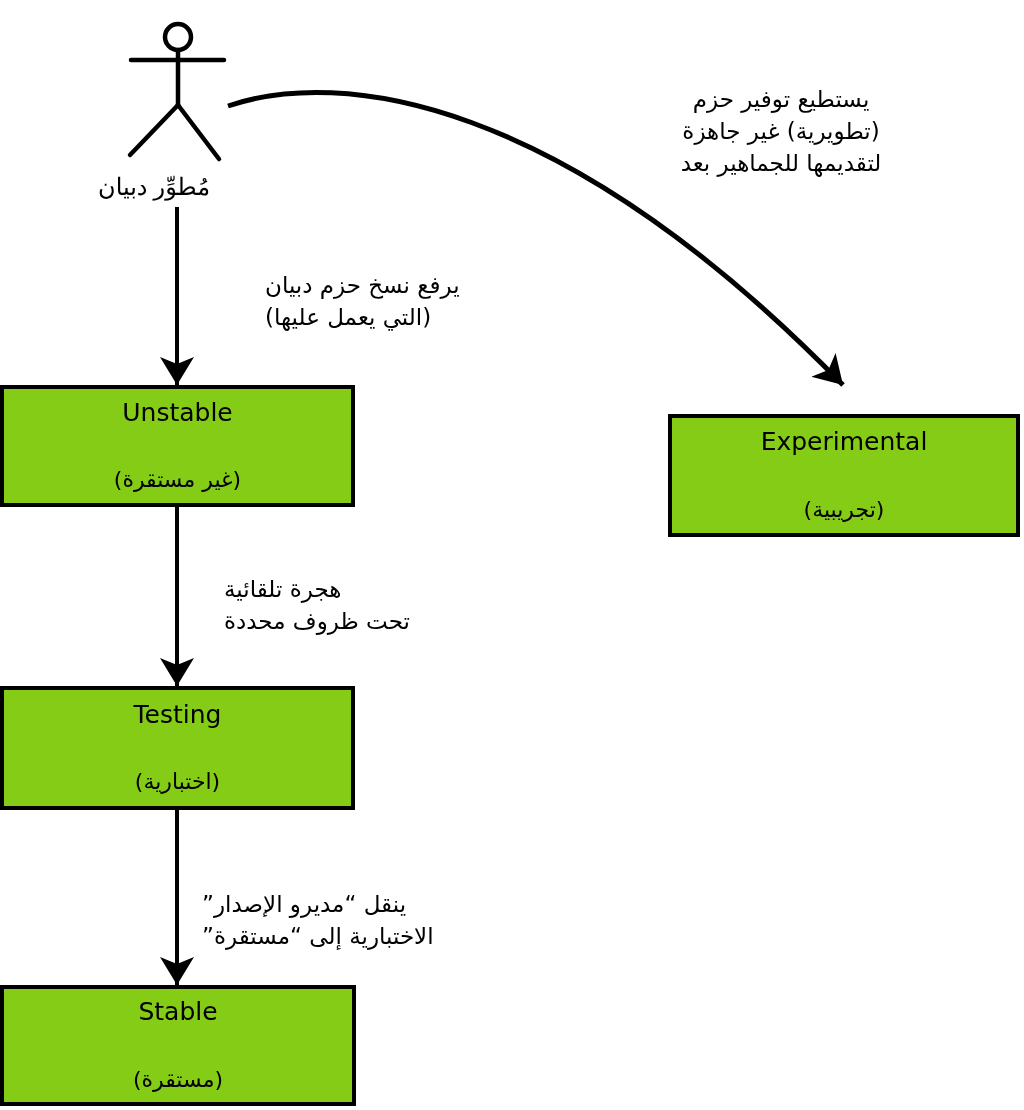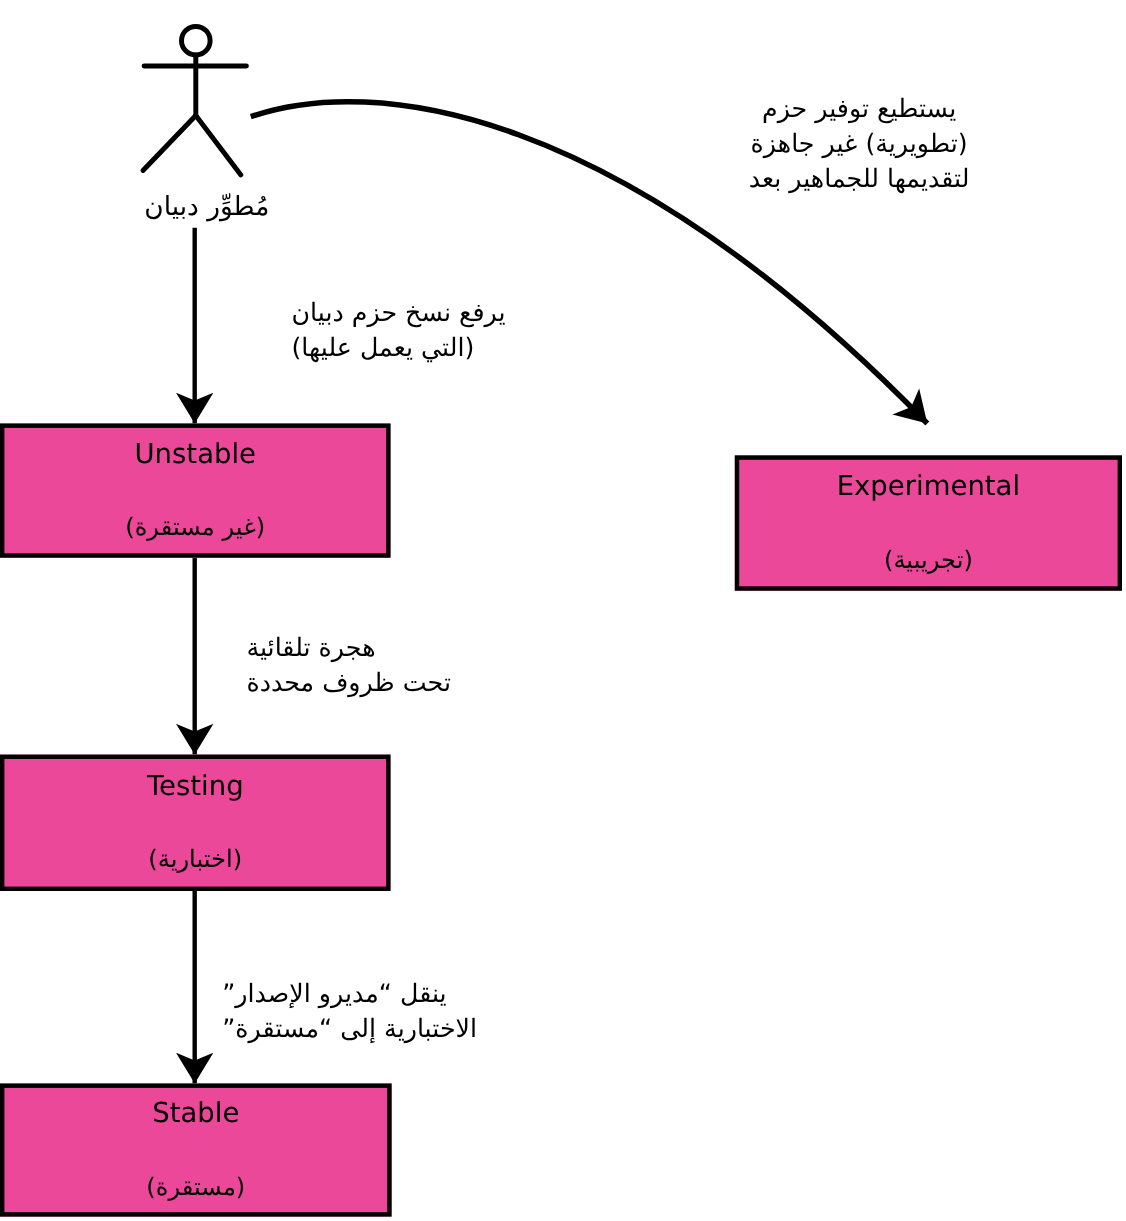--- a/index.html
+++ b/index.html
@@ -19,21 +19,21 @@
   #edge-layer {
     position: absolute;
     left: 0;
     top: 0;
     width: 1024px;
     height: 1110px;
   }
   .node {
     position: absolute;
     box-sizing: border-box;
-    background: #ec4899;
+    background: #84cc16;
     border: 4px solid #000000;
     display: flex;
     flex-direction: column;
     align-items: center;
     justify-content: center;
     gap: 36px;
   }
   .node-title {
     font-size: 25px;
     line-height: 1.3;
@@ -53,28 +53,29 @@
   .edge-label {
     position: absolute;
     font-size: 23px;
     line-height: 32px;
     direction: rtl;
     text-align: left;
     white-space: nowrap;
   }
   #actor-label {
     position: absolute;
-    left: 108px;
+    left: 98px;
     top: 172px;
     width: 160px;
     font-size: 24px;
     line-height: 30px;
     direction: rtl;
-    text-align: center;
+    text-align: left;
     white-space: nowrap;
+    font-family: Liberation Serif, serif;
   }
   #label-upload    { left: 225px; top: 269px; margin-left: 40px; }
   #label-migration { left: 224px; top: 573px; }
   #label-release   { left: 202px; top: 888px; }
   #label-experimental {
     left: 661px;
     top: 83px;
     width: 240px;
     text-align: center;
   }

